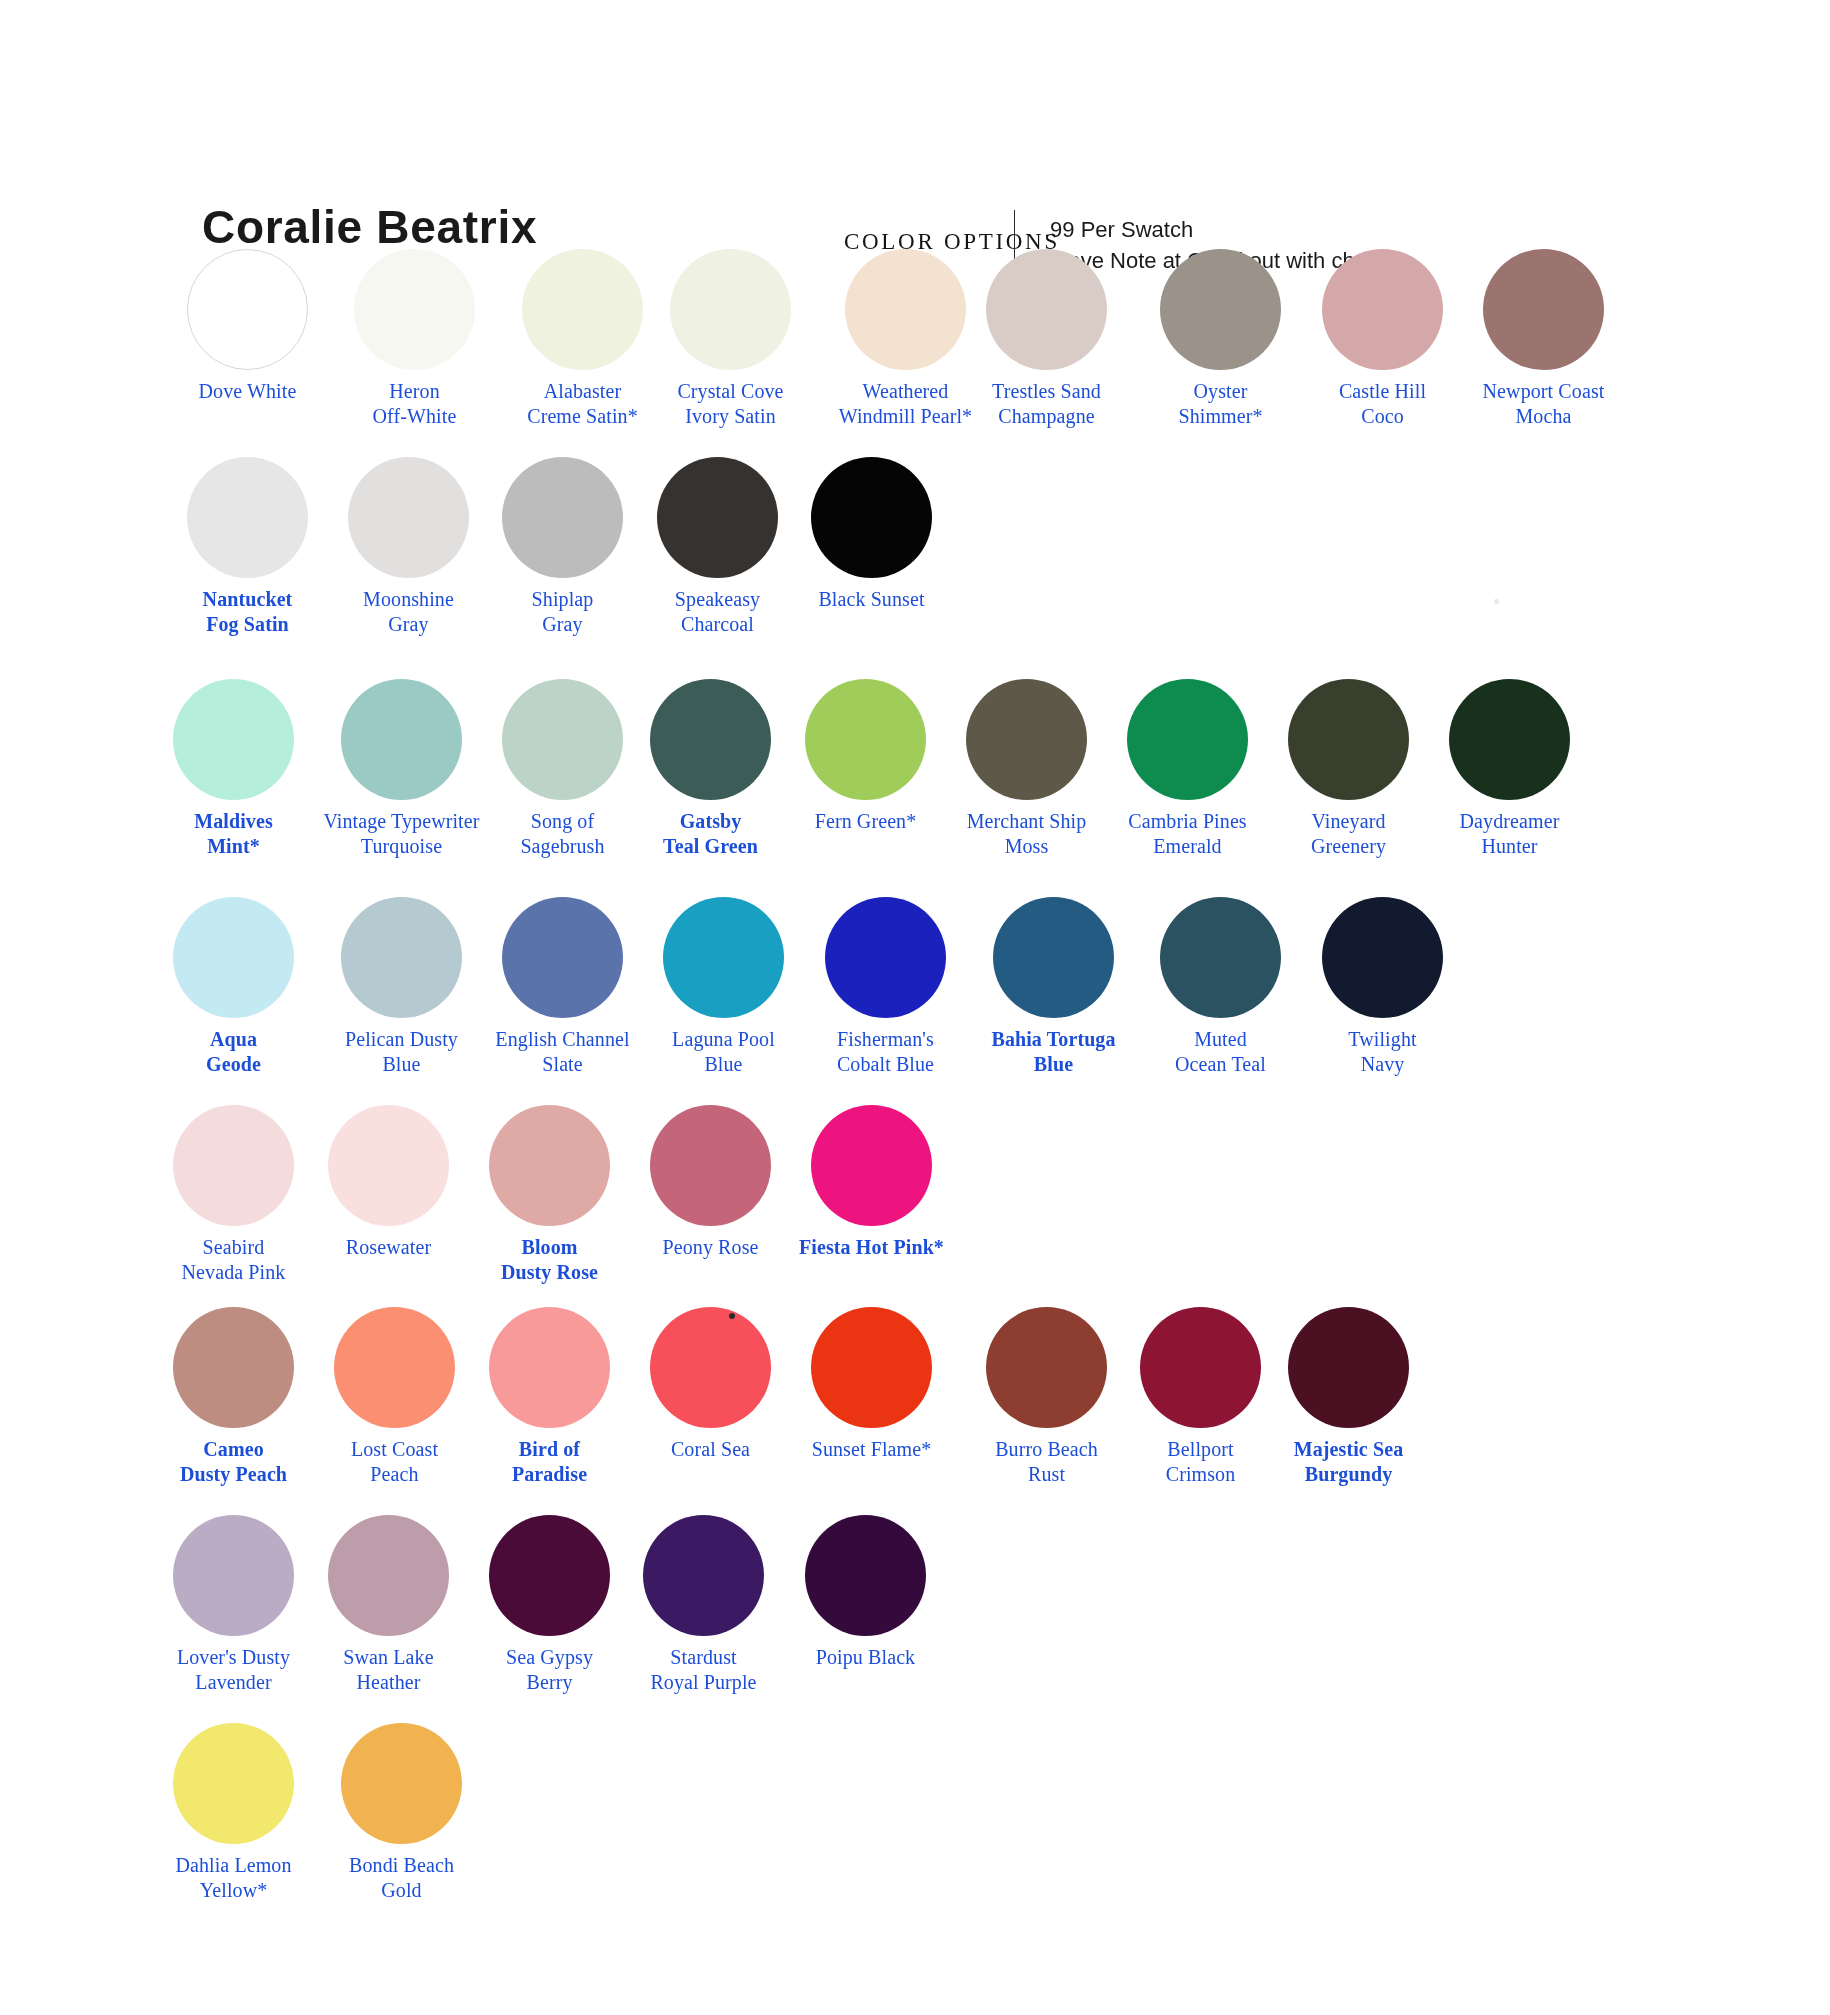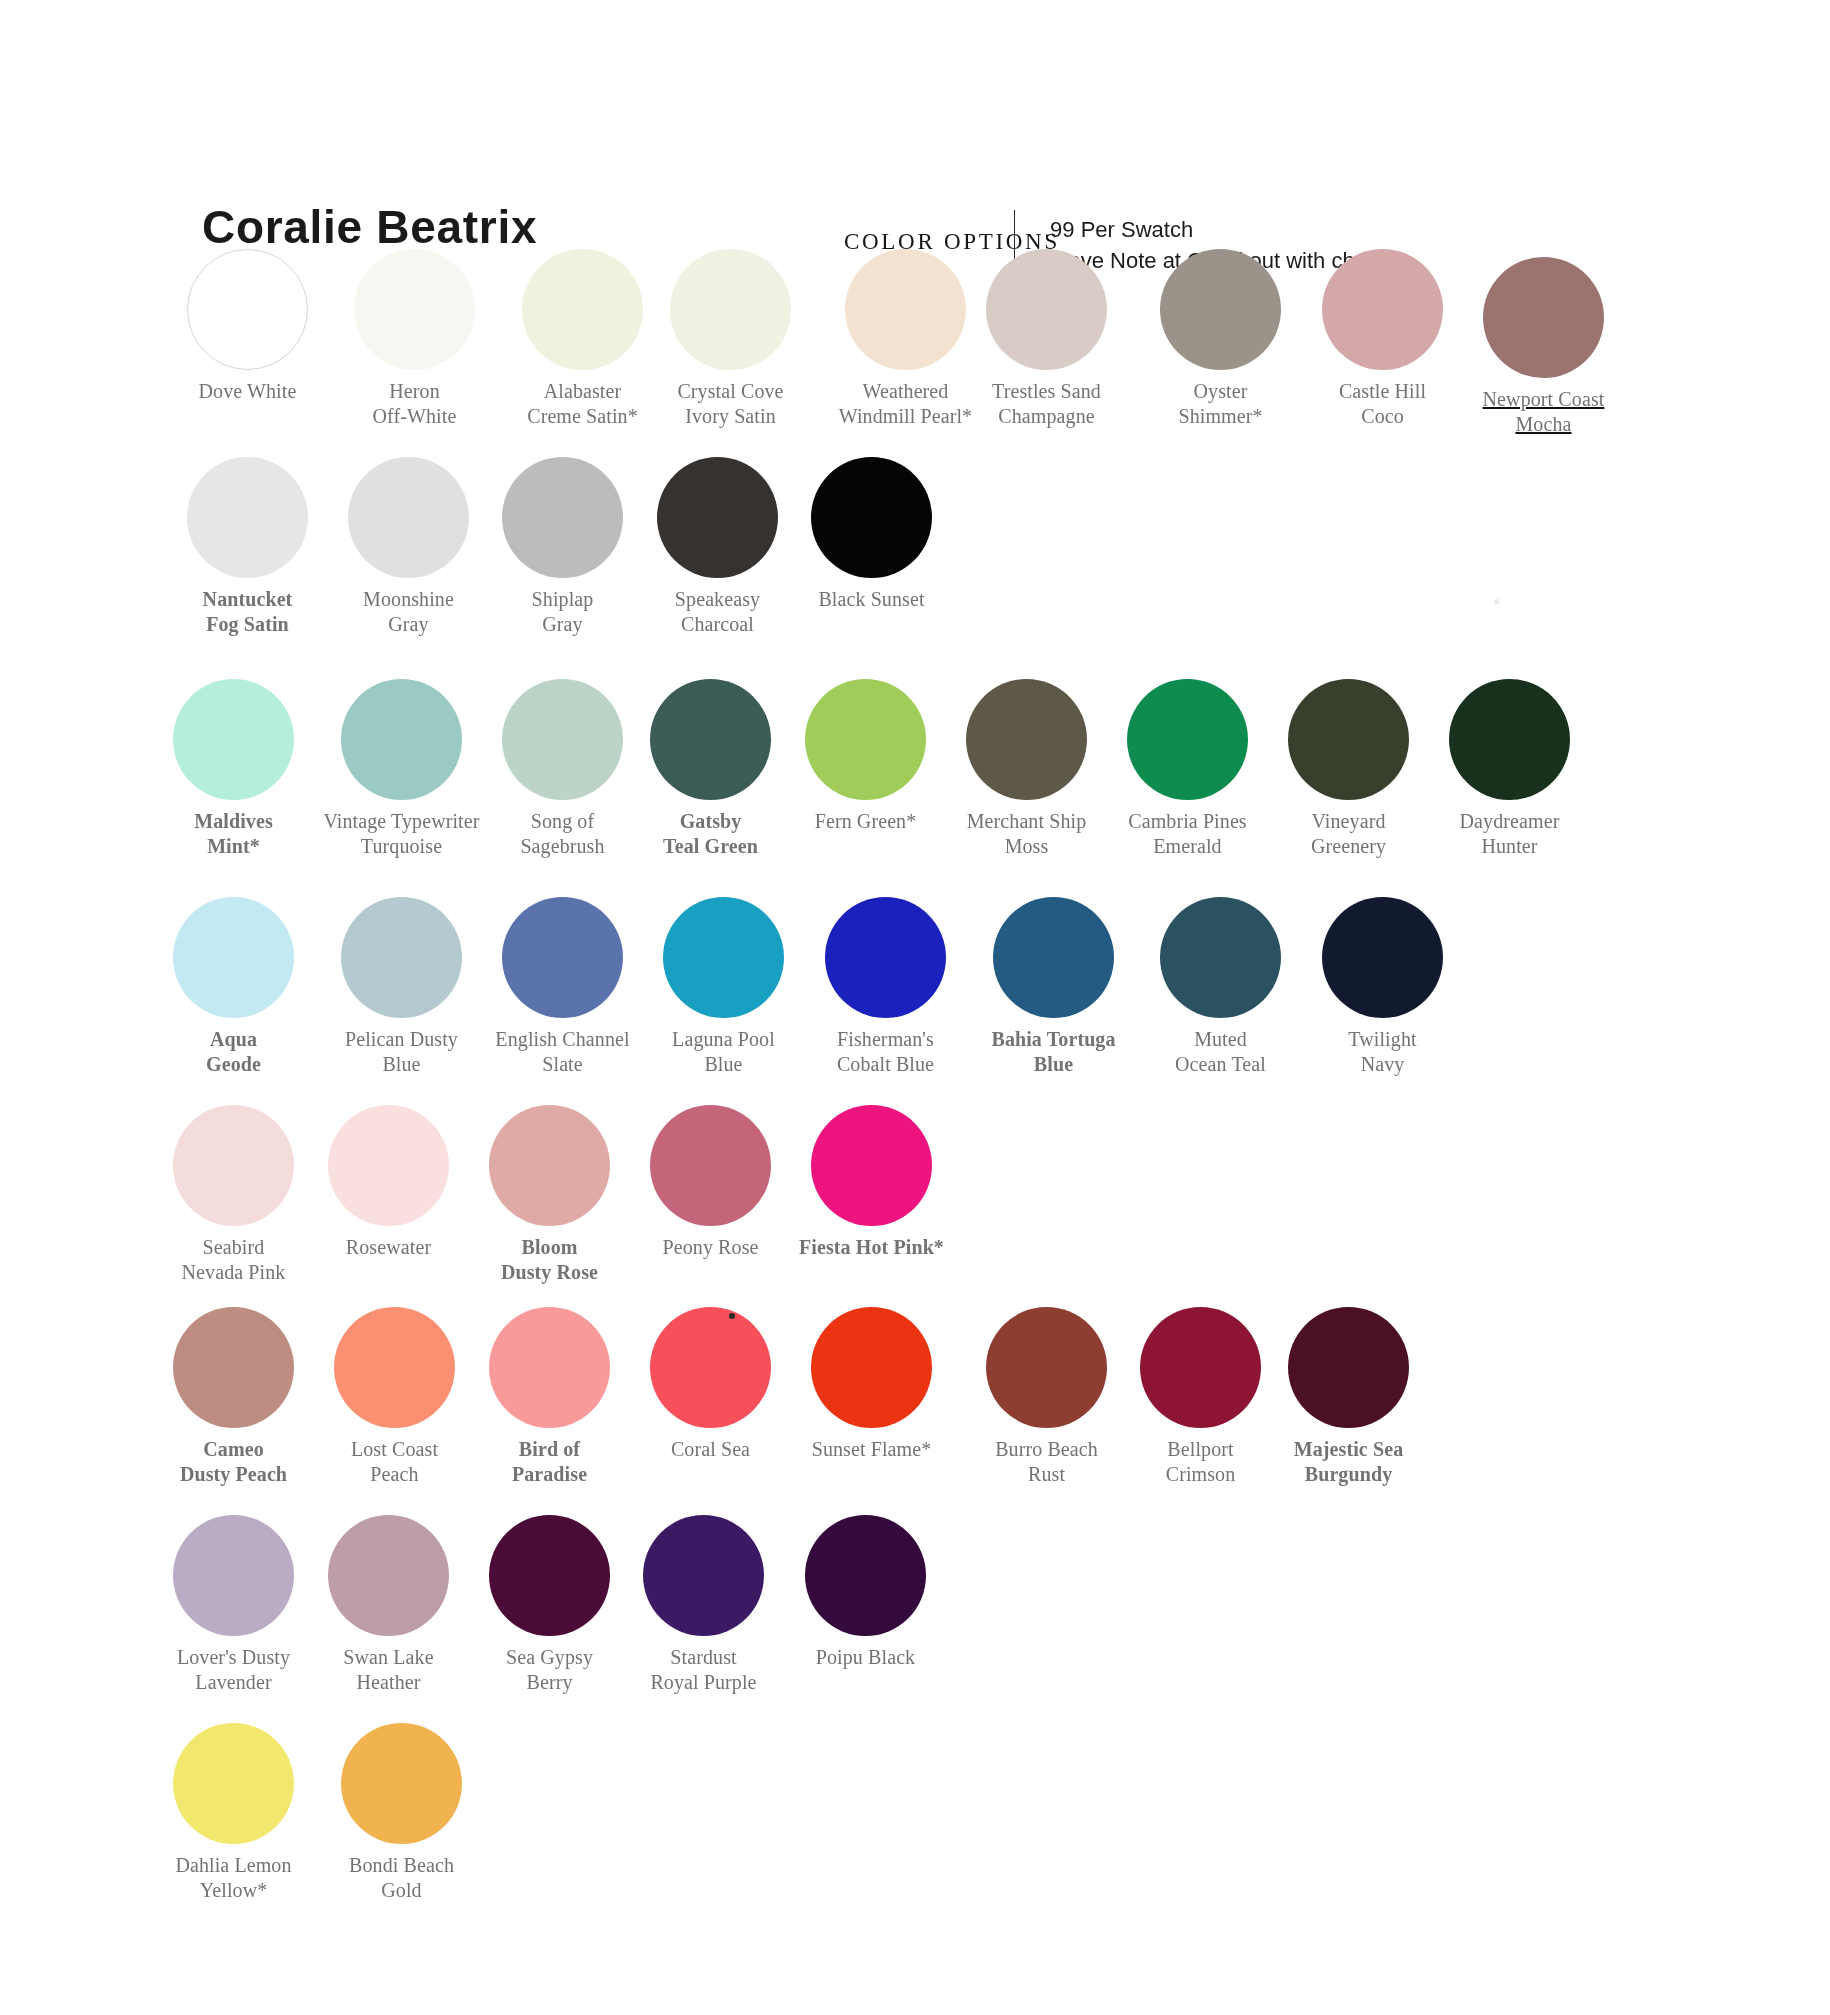--- a/index.html
+++ b/index.html
@@ -97,21 +97,21 @@
   }
   .dot.outlined {
     border: 1.3px solid #d6d6d6;
     box-sizing: border-box;
   }
   .label {
     margin-top: 9.4px;
     font-family: "Liberation Serif", serif;
     font-size: 20px;
     line-height: 25px;
-    color: #737373;
+    color: #1d4ed8;
     letter-spacing: 0.1px;
   }
   .label.bold {
     font-weight: bold;
   }
   .artifact-dot {
     position: absolute;
     left: 729px;
     top: 1313px;
     width: 6px;
@@ -174,21 +174,21 @@
           <div class="label">Trestles Sand<br>Champagne</div>
         </div>
         <div class="swatch-cell" style="left: 1140px; top: 0px;">
           <span class="dot" style="background: rgb(155, 147, 138);"></span>
           <div class="label">Oyster<br>Shimmer*</div>
         </div>
         <div class="swatch-cell" style="left: 1302px; top: 0px;">
           <span class="dot" style="background: rgb(212, 168, 168);"></span>
           <div class="label">Castle Hill<br>Coco</div>
         </div>
-        <div class="swatch-cell" style="left: 1463px; top: 8px; text-decoration: underline;">
+        <div class="swatch-cell" style="left: 1463px; top: 0px;">
           <span class="dot" style="background: rgb(155, 116, 112);"></span>
           <div class="label">Newport Coast<br>Mocha</div>
         </div>
       </div>
       <div class="srow" style="top: 208px;">
         <div class="swatch-cell" style="left: 167px; top: 0px;">
           <span class="dot" style="background: rgb(230, 230, 230);"></span>
           <div class="label bold">Nantucket<br>Fog Satin</div>
         </div>
         <div class="swatch-cell" style="left: 328px; top: 0px;">

